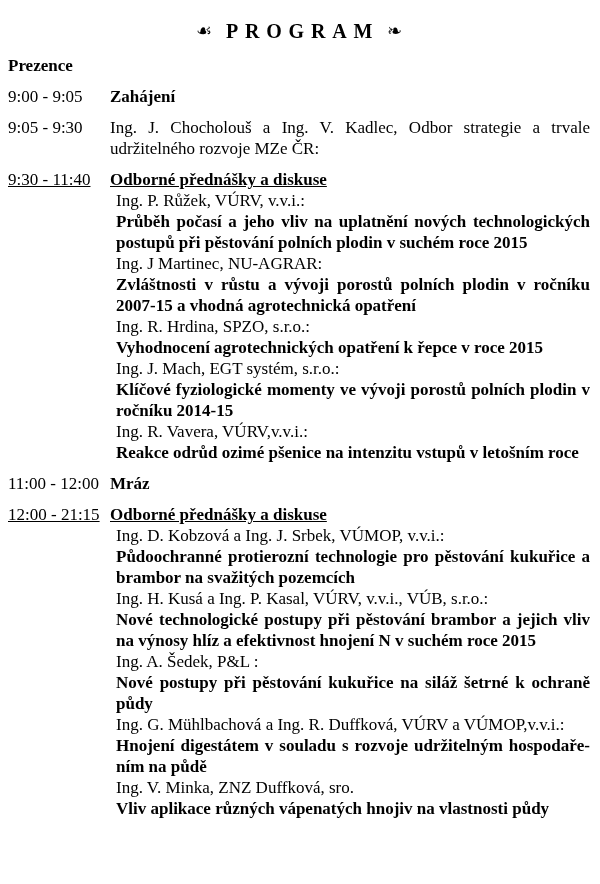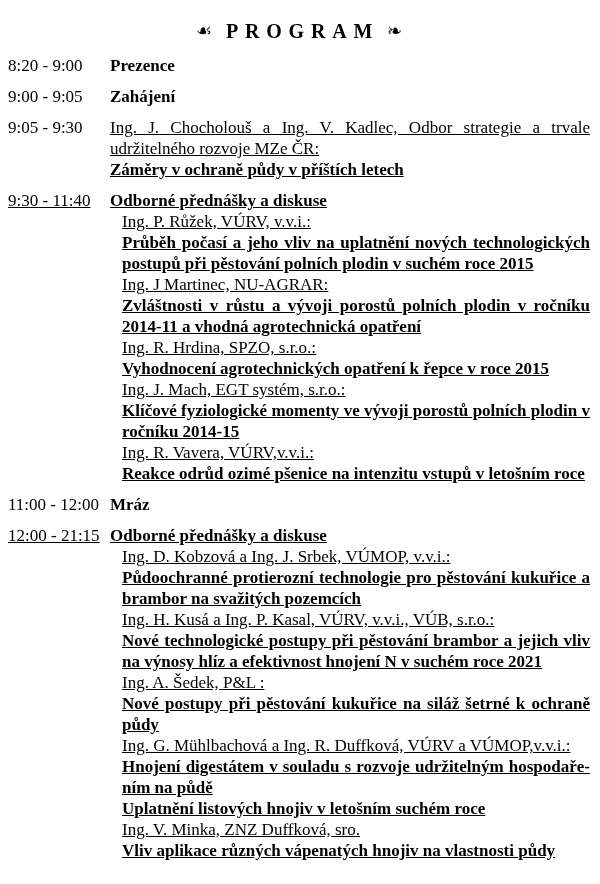--- a/index.html
+++ b/index.html
@@ -24,65 +24,63 @@
 
   .row { display: flex; margin-top: 10px; }
   .time {
     flex: 0 0 102px; width: 102px;
     line-height: 21px; white-space: nowrap;
   }
   .content { flex: 1 1 auto; line-height: 21px; min-width: 0; }
   .label { font-weight: bold; }
   .session-row .time span, .session-row .label { text-decoration: underline; }
 
-  p { margin: 0; padding: 0; text-decoration: underline; }
+  p { margin: 0; padding: 0; }
   .speaker { text-align: justify; }
   .talk-title { font-weight: bold; text-align: justify; }
-  .items { margin-left: 12px; }
+  .items { margin-left: 6px; }
 </style>
 </head>
 <body>
 
 <div class="page">
 
   <div class="title-row">
     <span class="ornament">☙</span><span class="title-text">PROGRAM</span><span class="ornament">❧</span>
   </div>
 
   <div class="row">
-    <div class="time"><span>8:20 - 9:00</span></div>
     <div class="content">
       <span class="label">Prezence</span>
     </div>
   </div>
 
   <div class="row">
     <div class="time"><span>9:00 - 9:05</span></div>
     <div class="content">
       <span class="label">Zahájení</span>
     </div>
   </div>
 
   <div class="row">
     <div class="time"><span>9:05 - 9:30</span></div>
     <div class="content">
       <p class="speaker">Ing. J. Chocholouš a Ing. V. Kadlec, Odbor strategie a trvale udržitelného rozvoje MZe ČR:</p>
-      <p class="talk-title">Záměry v ochraně půdy v příštích letech</p>
     </div>
   </div>
 
   <div class="row session-row">
     <div class="time"><span>9:30  - 11:40</span></div>
     <div class="content">
       <span class="label">Odborné přednášky a diskuse</span>
       <div class="items">
         <p class="speaker">Ing. P. Růžek, VÚRV, v.v.i.:</p>
         <p class="talk-title">Průběh počasí a jeho vliv na uplatnění nových technologických postupů při pěstování polních plodin v suchém roce 2015</p>
         <p class="speaker">Ing. J Martinec, NU-AGRAR:</p>
-        <p class="talk-title">Zvláštnosti v růstu a vývoji porostů polních plodin v ročníku 2014-11 a vhodná agrotechnická opatření</p>
+        <p class="talk-title">Zvláštnosti v růstu a vývoji porostů polních plodin v ročníku 2007-15 a vhodná agrotechnická opatření</p>
         <p class="speaker">Ing. R. Hrdina, SPZO, s.r.o.:</p>
         <p class="talk-title">Vyhodnocení agrotechnických opatření k řepce v roce 2015</p>
         <p class="speaker">Ing. J. Mach, EGT systém, s.r.o.:</p>
         <p class="talk-title">Klíčové fyziologické momenty ve vývoji porostů polních plodin v ročníku 2014-15</p>
         <p class="speaker">Ing. R. Vavera, VÚRV,v.v.i.:</p>
         <p class="talk-title">Reakce odrůd ozimé pšenice na intenzitu vstupů v letošním roce</p>
       </div>
     </div>
   </div>
 
@@ -94,25 +92,24 @@
   </div>
 
   <div class="row session-row">
     <div class="time"><span>12:00 - 21:15</span></div>
     <div class="content">
       <span class="label">Odborné přednášky a diskuse</span>
       <div class="items">
         <p class="speaker">Ing. D. Kobzová a Ing. J. Srbek, VÚMOP, v.v.i.:</p>
         <p class="talk-title">Půdoochranné protierozní technologie pro pěstování kukuřice a brambor na svažitých pozemcích</p>
         <p class="speaker">Ing. H. Kusá a Ing. P. Kasal, VÚRV, v.v.i., VÚB, s.r.o.:</p>
-        <p class="talk-title">Nové technologické postupy při pěstování brambor a jejich vliv na výnosy hlíz a efektivnost hnojení N v suchém roce 2021</p>
+        <p class="talk-title">Nové technologické postupy při pěstování brambor a jejich vliv na výnosy hlíz a efektivnost hnojení N v suchém roce 2015</p>
         <p class="speaker">Ing. A. Šedek, P&amp;L :</p>
         <p class="talk-title">Nové postupy při pěstování kukuřice na siláž šetrné k ochraně půdy</p>
         <p class="speaker">Ing. G. Mühlbachová a Ing. R. Duffková, VÚRV a VÚMOP,v.v.i.:</p>
         <p class="talk-title">Hnojení digestátem v souladu s rozvoje udržitelným hospodaře-ním na půdě</p>
-        <p class="talk-title">Uplatnění listových hnojiv v letošním suchém roce</p>
         <p class="speaker">Ing. V. Minka, ZNZ Duffková, sro.</p>
         <p class="talk-title">Vliv aplikace různých vápenatých hnojiv na vlastnosti půdy</p>
       </div>
     </div>
   </div>
 
 </div>
 
 </body></html>

